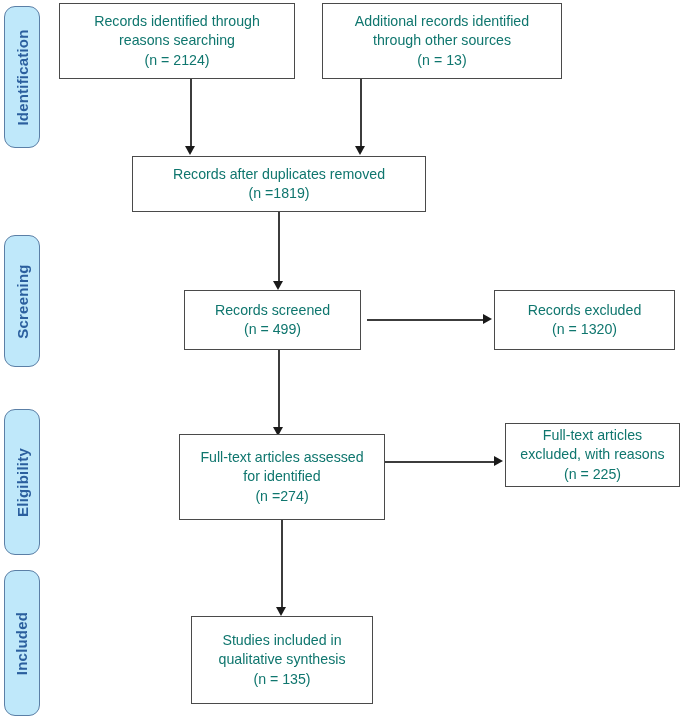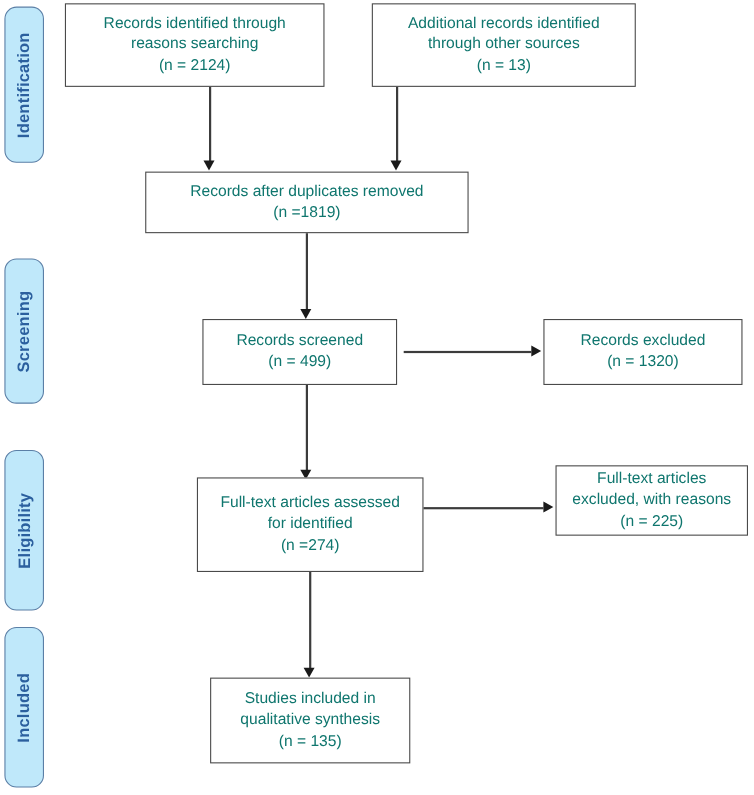--- a/index.html
+++ b/index.html
@@ -103,21 +103,21 @@
   <div class="stage-pill" style="left:4px; top:570px; width:36px; height:146px;">
     <span class="stage-label">Included</span>
   </div>
 
   <div class="flow-box" style="left:59px; top:3px; width:236px; height:76px;">
     <span class="ln">Records identified through</span>
     <span class="ln">reasons searching</span>
     <span class="ln">(n = 2124)</span>
   </div>
 
-  <div class="flow-box" style="left:338px; top:3px; width:240px; height:76px;">
+  <div class="flow-box" style="left:322px; top:3px; width:240px; height:76px;">
     <span class="ln">Additional records identified</span>
     <span class="ln">through other sources</span>
     <span class="ln">(n = 13)</span>
   </div>
 
   <div class="conn v-line" style="left:190px; top:79px; height:68px;"></div>
   <div class="arrow-down" style="left:185px; top:146px;"></div>
 
   <div class="conn v-line" style="left:360px; top:79px; height:68px;"></div>
   <div class="arrow-down" style="left:355px; top:146px;"></div>
@@ -157,19 +157,19 @@
     <span class="ln">excluded, with reasons</span>
     <span class="ln">(n = 225)</span>
   </div>
 
   <div class="conn h-line" style="left:385px; top:461px; width:109px;"></div>
   <div class="arrow-right" style="left:494px; top:456px;"></div>
 
   <div class="conn v-line" style="left:281px; top:520px; height:88px;"></div>
   <div class="arrow-down" style="left:276px; top:607px;"></div>
 
-  <div class="flow-box" style="left:191px; top:616px; width:182px; height:78px;">
+  <div class="flow-box" style="left:191px; top:616px; width:182px; height:88px;">
     <span class="ln">Studies included in</span>
     <span class="ln">qualitative synthesis</span>
     <span class="ln">(n = 135)</span>
   </div>
 
 </div>
 
 </body></html>

